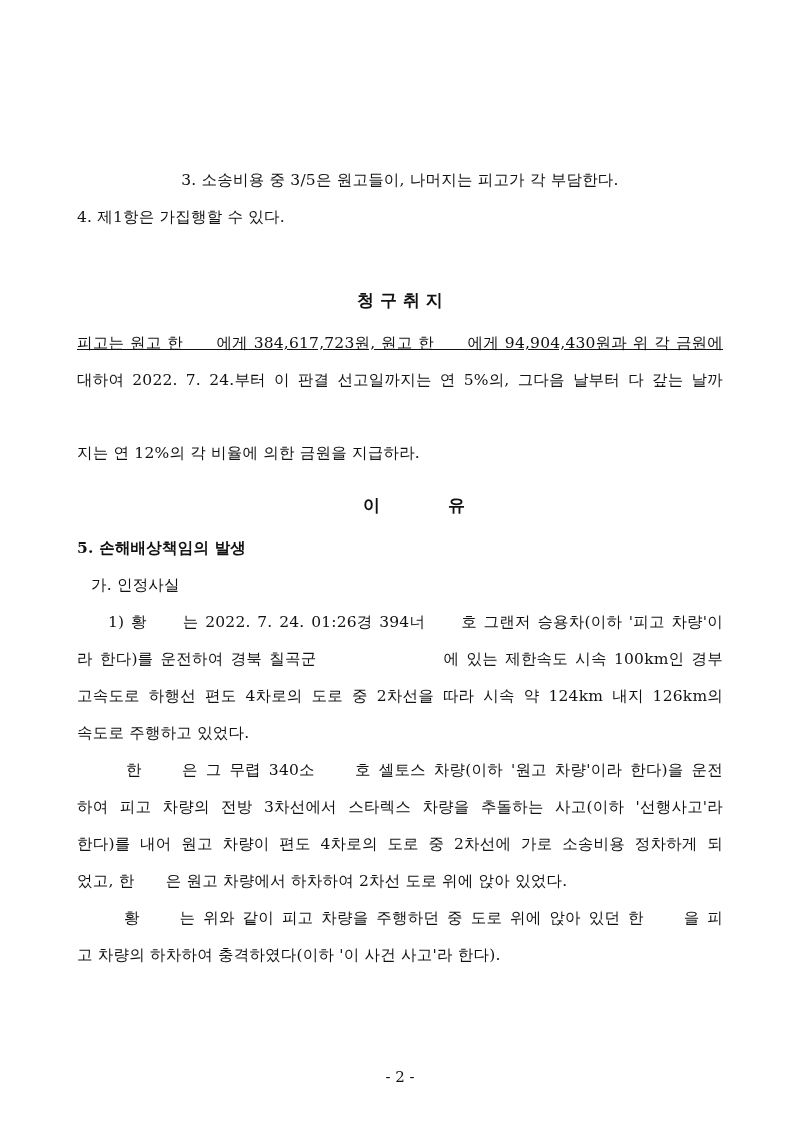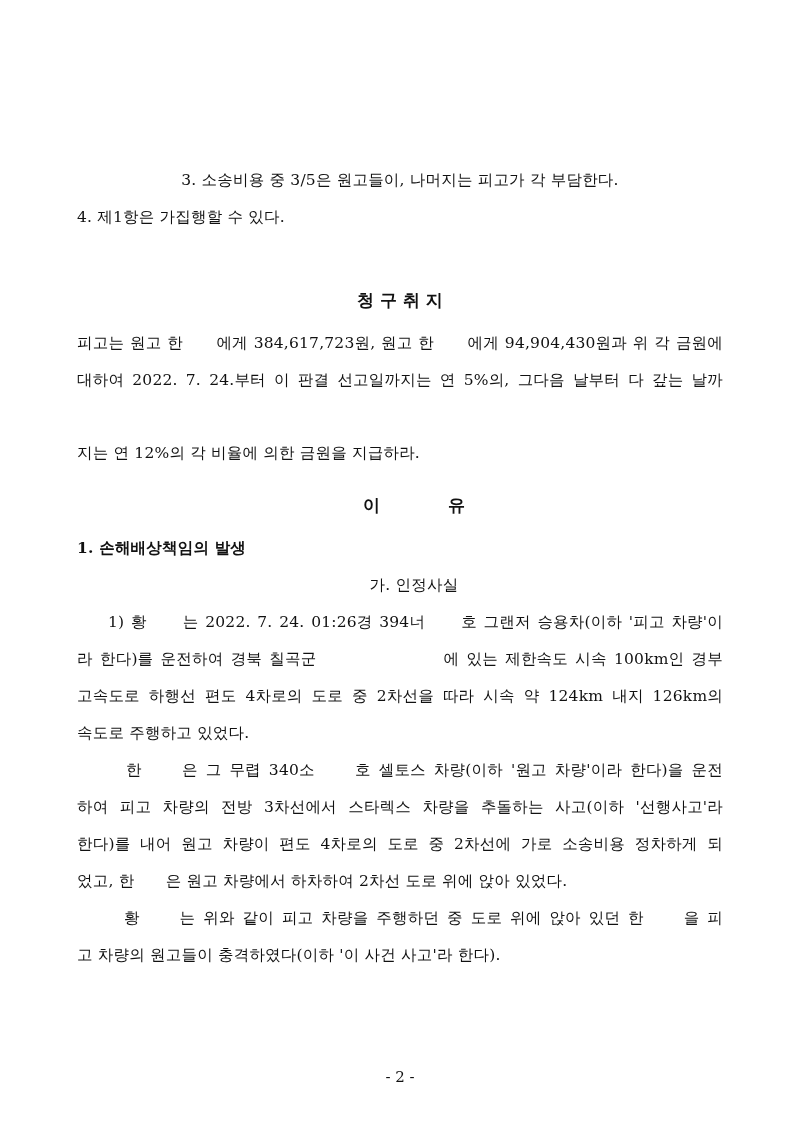--- a/index.html
+++ b/index.html
@@ -14,33 +14,33 @@
   .footer { position: absolute; left: 0; width: 800px; text-align: center; font-size: 15px; top: 1068px; }
 </style>
 </head>
 <body>
 
 <div>
   <div class="line" style="top:170px;text-align:center;">3. 소송비용 중 3/5은 원고들이, 나머지는 피고가 각 부담한다.</div>
   <div class="line" style="top:207px;">4. 제1항은 가집행할 수 있다.</div>
 
   <div class="heading" style="top:289px;">청 구 취 지</div>
-  <div class="line just" style="top:333px;">피고는 원고 한　　에게 384,617,723원, 원고 한　　에게 94,904,430원과 위 각 금원에</div>
+  <div class="line just" style="top:333px;text-decoration:underline;">피고는 원고 한　　에게 384,617,723원, 원고 한　　에게 94,904,430원과 위 각 금원에</div>
   <div class="line just" style="top:370px;">대하여 2022. 7. 24.부터 이 판결 선고일까지는 연 5%의, 그다음 날부터 다 갚는 날까</div>
   <div class="line" style="top:407px;margin-top:36px;">지는 연 12%의 각 비율에 의한 금원을 지급하라.</div>
 
   <div class="heading" style="top:494px;padding-left:14px;">이　　　　유</div>
-  <div class="line bold" style="top:538px;">1. 손해배상책임의 발생</div>
-  <div class="line" style="top:575px; left:91px;text-align:center;">가. 인정사실</div>
+  <div class="line bold" style="top:538px;">5. 손해배상책임의 발생</div>
+  <div class="line" style="top:575px; left:91px;">가. 인정사실</div>
 
   <div class="line just" style="top:612px; left:108px; width:615px;">1) 황　　는 2022. 7. 24. 01:26경 394너　　호 그랜저 승용차(이하 '피고 차량'이</div>
   <div class="line just" style="top:649px;">라 한다)를 운전하여 경북 칠곡군　　　　　　　에 있는 제한속도 시속 100km인 경부</div>
   <div class="line just" style="top:686px;">고속도로 하행선 편도 4차로의 도로 중 2차선을 따라 시속 약 124km 내지 126km의</div>
   <div class="line" style="top:723px;">속도로 주행하고 있었다.</div>
   <div class="line just" style="top:760px; left:126px; width:597px;">한　　은 그 무렵 340소　　호 셀토스 차량(이하 '원고 차량'이라 한다)을 운전</div>
   <div class="line just" style="top:797px;">하여 피고 차량의 전방 3차선에서 스타렉스 차량을 추돌하는 사고(이하 '선행사고'라</div>
   <div class="line just" style="top:834px;">한다)를 내어 원고 차량이 편도 4차로의 도로 중 2차선에 가로 소송비용 정차하게 되</div>
   <div class="line" style="top:871px;">었고, 한　　은 원고 차량에서 하차하여 2차선 도로 위에 앉아 있었다.</div>
   <div class="line just" style="top:908px; left:124px; width:599px;">황　　는 위와 같이 피고 차량을 주행하던 중 도로 위에 앉아 있던 한　　을 피</div>
-  <div class="line" style="top:945px;">고 차량의 원고들이 충격하였다(이하 '이 사건 사고'라 한다).</div>
+  <div class="line" style="top:945px;">고 차량의 하차하여 충격하였다(이하 '이 사건 사고'라 한다).</div>
 
   <div class="footer">- 2 -</div>
 </div>
 
 </body></html>

